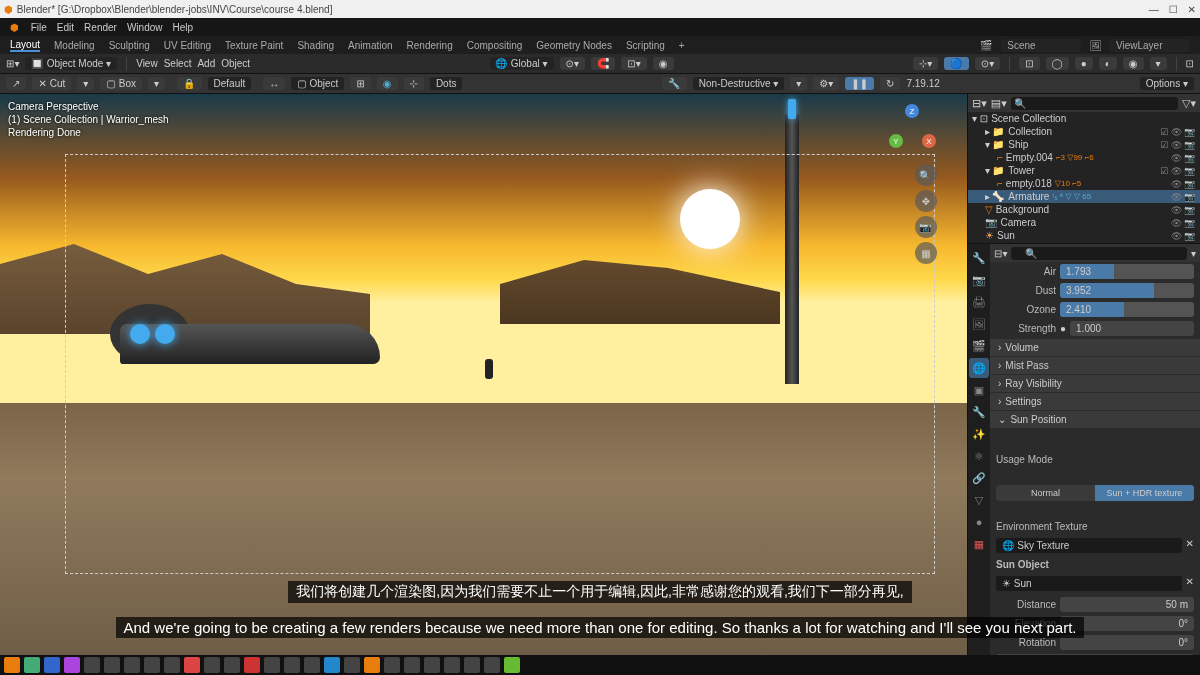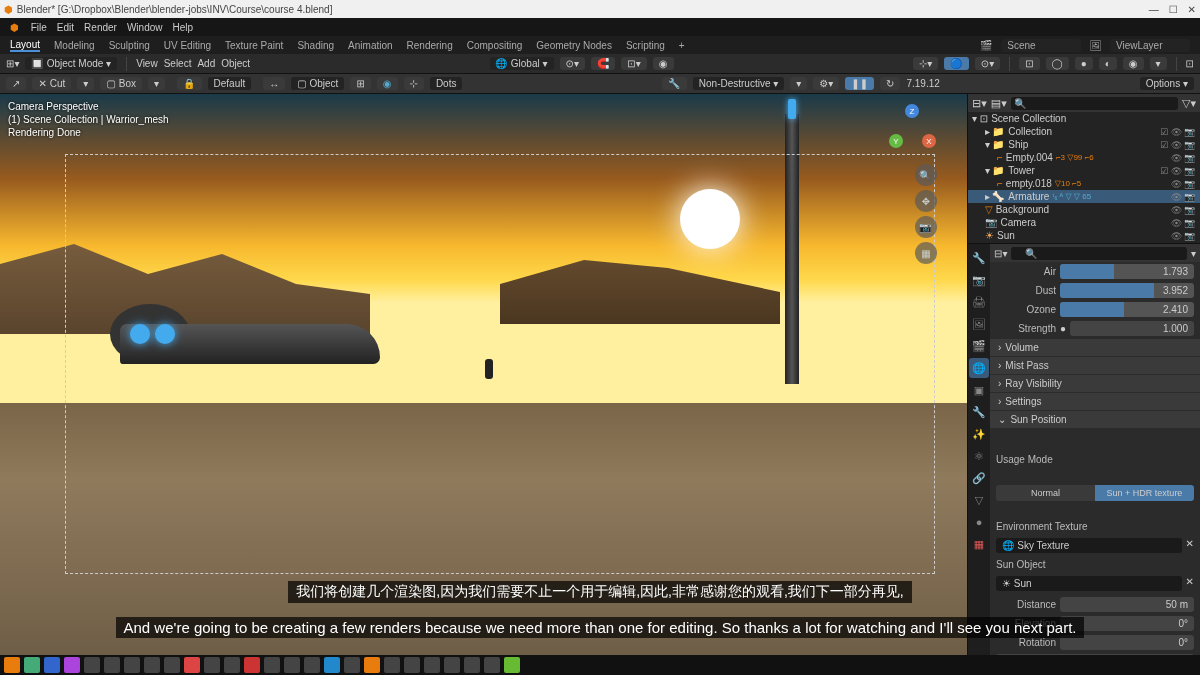--- a/index.html
+++ b/index.html
@@ -58,21 +58,21 @@
 .tree-icons { margin-left: auto; display: flex; gap: 2px; color: #888; font-size: 9px; }
 .tree-selected { background: #3a5a7a; }
 
 .props { flex: 1; background: #2b2b2b; overflow-y: hidden; display: flex; }
 .props-tabs { width: 22px; background: #1e1e1e; display: flex; flex-direction: column; gap: 2px; padding-top: 4px; }
 .props-tab { width: 20px; height: 20px; display: flex; align-items: center; justify-content: center; cursor: pointer; font-size: 11px; color: #888; border-radius: 3px; margin-left: 1px; }
 .props-tab.active { background: #3a5a7a; color: #fff; }
 .props-content { flex: 1; padding: 0; font-size: 10px; }
 .prop-row { display: flex; align-items: center; padding: 2px 6px; gap: 4px; }
 .prop-label { width: 60px; text-align: right; color: #bbb; }
-.prop-val { flex: 1; background: #545454; padding: 2px 6px; border-radius: 3px; text-align: right; position: relative; overflow: hidden; }
+.prop-val { flex: 1; background: #545454; padding: 2px 6px; border-radius: 3px; text-align: left; position: relative; overflow: hidden; }
 .prop-val .bar { position: absolute; left: 0; top: 0; bottom: 0; background: #4a7aa8; }
 .prop-val span { position: relative; }
 .panel-hdr { background: #3a3a3a; padding: 3px 8px; cursor: pointer; display: flex; align-items: center; gap: 4px; margin-top: 1px; }
 .panel-hdr.open::before { content: "⌄"; }
 .panel-hdr.closed::before { content: "›"; }
 .seg-btns { display: flex; margin: 4px 6px; }
 .seg-btn { flex: 1; background: #3a3a3a; padding: 3px; text-align: center; cursor: pointer; font-size: 9px; }
 .seg-btn.active { background: #4a7aa8; }
 .seg-btn:first-child { border-radius: 3px 0 0 3px; }
 .seg-btn:last-child { border-radius: 0 3px 3px 0; }
@@ -358,21 +358,21 @@
           <div class="seg-btn">Normal</div>
           <div class="seg-btn active">Sun + HDR texture</div>
         </div>
 
         <div style="padding:4px 6px;color:#bbb;margin-top:16px;">Environment Texture</div>
         <div class="field-row">
             <div class="prop-val" style="background:#1a1a1a;text-align:left;">🌐 <span>Sky Texture</span></div>
             <span>✕</span>
           </div>
 
-        <div style="padding:4px 6px;color:#bbb;">Sun Object</div>
+        <div style="padding:4px 6px;color:#bbb;font-weight:bold;">Sun Object</div>
         <div class="field-row">
             <div class="prop-val" style="background:#1a1a1a;text-align:left;">☀ <span>Sun</span></div>
             <span>✕</span>
           </div>
 
         <div class="prop-row" style="margin-top:4px;">
             <span class="prop-label">Distance</span>
             <div class="prop-val" style="background:#444;text-align:right;"><span>50 m</span></div>
           </div>
         <div class="prop-row">

